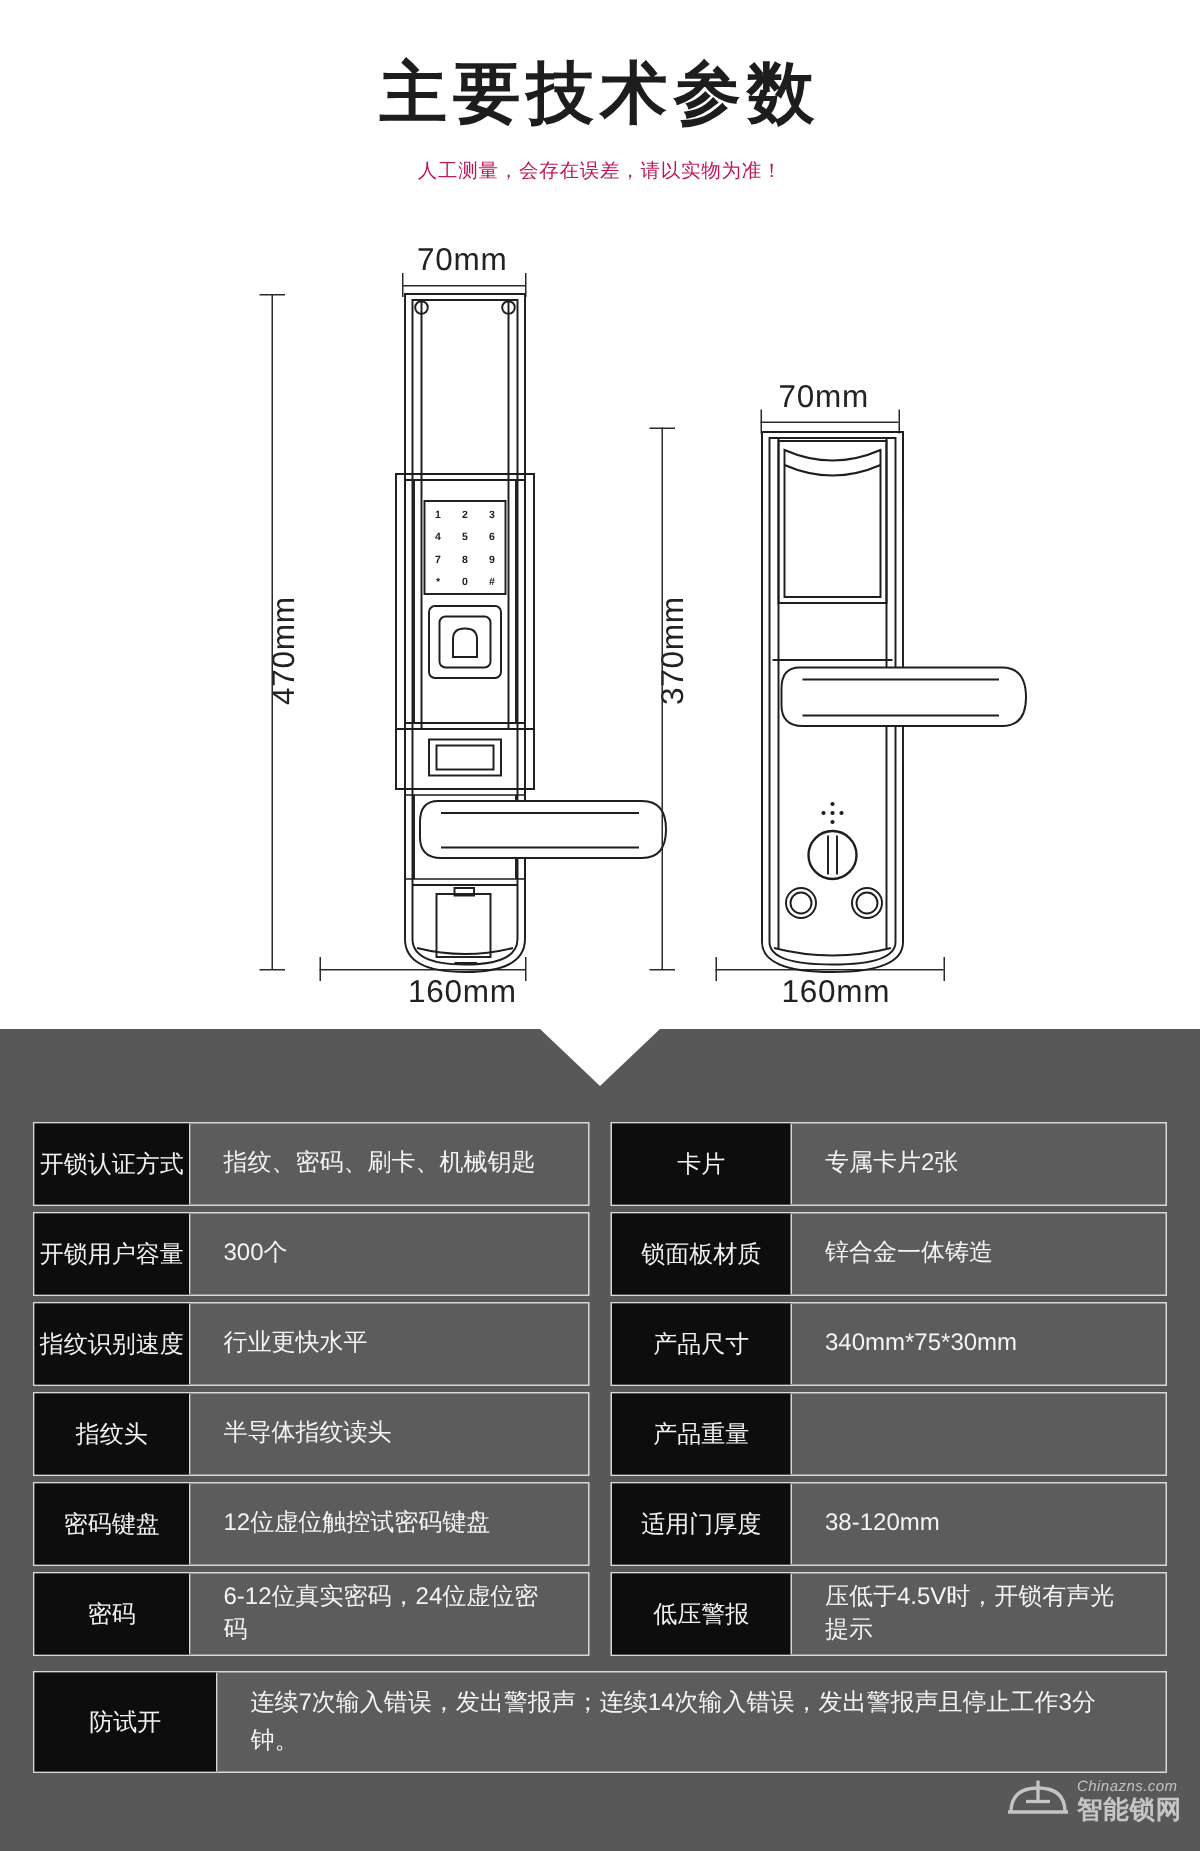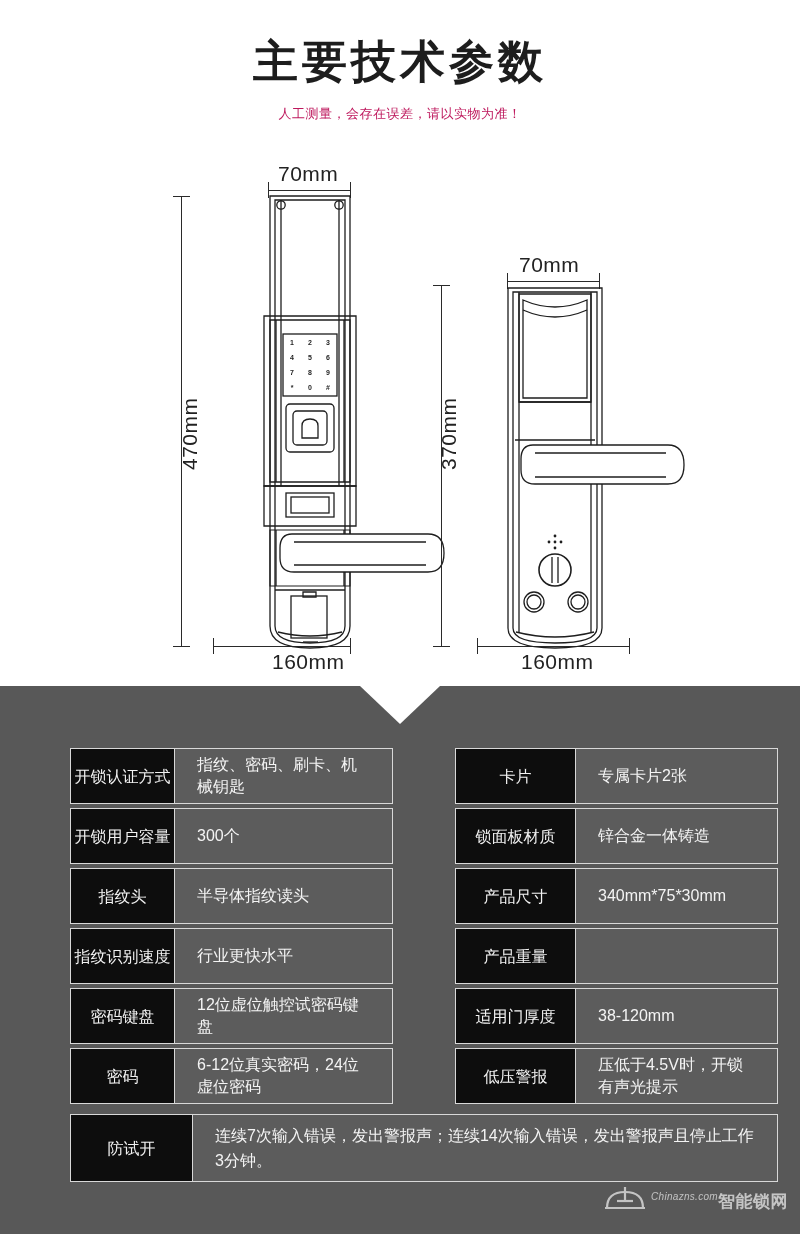--- a/index.html
+++ b/index.html
@@ -75,21 +75,20 @@
   }
   .spec-cols{display:flex;gap:14px;}
   .spec-col{flex:1 1 0;display:flex;flex-direction:column;gap:4px;}
 
   .spec-row{
     display:flex;
     align-items:stretch;
     border:1px solid #d8d8d8;
     background:#5c5c5c;
     min-height:54px;
-    margin-left:48px;
   }
   .spec-key{
     width:104px;flex:0 0 104px;
     background:#0d0d0d;
     color:#f2f2f2;
     font-size:16px;line-height:21px;
     display:flex;align-items:center;justify-content:center;
     text-align:center;
     padding:4px 3px;
     box-sizing:border-box;
@@ -114,21 +113,21 @@
   .spec-row.full .spec-key{width:122px;flex:0 0 122px;}
   .spec-row.full .spec-val{font-size:16px;line-height:25px;}
 
   
   .watermark{
     position:absolute;right:12px;bottom:16px;
     display:flex;align-items:center;gap:4px;
     opacity:.72;
   }
   .wm-mark{width:44px;height:34px;}
-  .wm-text{display:flex;flex-direction:row;line-height:1;}
+  .wm-text{display:flex;flex-direction:column;line-height:1;}
   .wm-en{
     font-size:10px;color:#e9e9e9;font-style:italic;
     letter-spacing:.3px;
   }
   .wm-cn{
     font-size:17px;color:#f0f0f0;font-weight:bold;
     letter-spacing:.5px;margin-top:1px;
   }
 </style>
 </head>
@@ -277,26 +276,26 @@
       <div class="spec-col left">
         <div class="spec-row">
           <div class="spec-key">开锁认证方式</div>
           <div class="spec-val">指纹、密码、刷卡、机械钥匙</div>
         </div>
         <div class="spec-row">
           <div class="spec-key">开锁用户容量</div>
           <div class="spec-val">300个</div>
         </div>
         <div class="spec-row">
+          <div class="spec-key">指纹识别速度</div>
+          <div class="spec-val">行业更快水平</div>
+        </div>
+        <div class="spec-row">
           <div class="spec-key">指纹头</div>
           <div class="spec-val">半导体指纹读头</div>
-        </div>
-        <div class="spec-row">
-          <div class="spec-key">指纹识别速度</div>
-          <div class="spec-val">行业更快水平</div>
         </div>
         <div class="spec-row">
           <div class="spec-key">密码键盘</div>
           <div class="spec-val">12位虚位触控试密码键盘</div>
         </div>
         <div class="spec-row">
           <div class="spec-key">密码</div>
           <div class="spec-val">6-12位真实密码，24位虚位密码</div>
         </div>
       </div>

